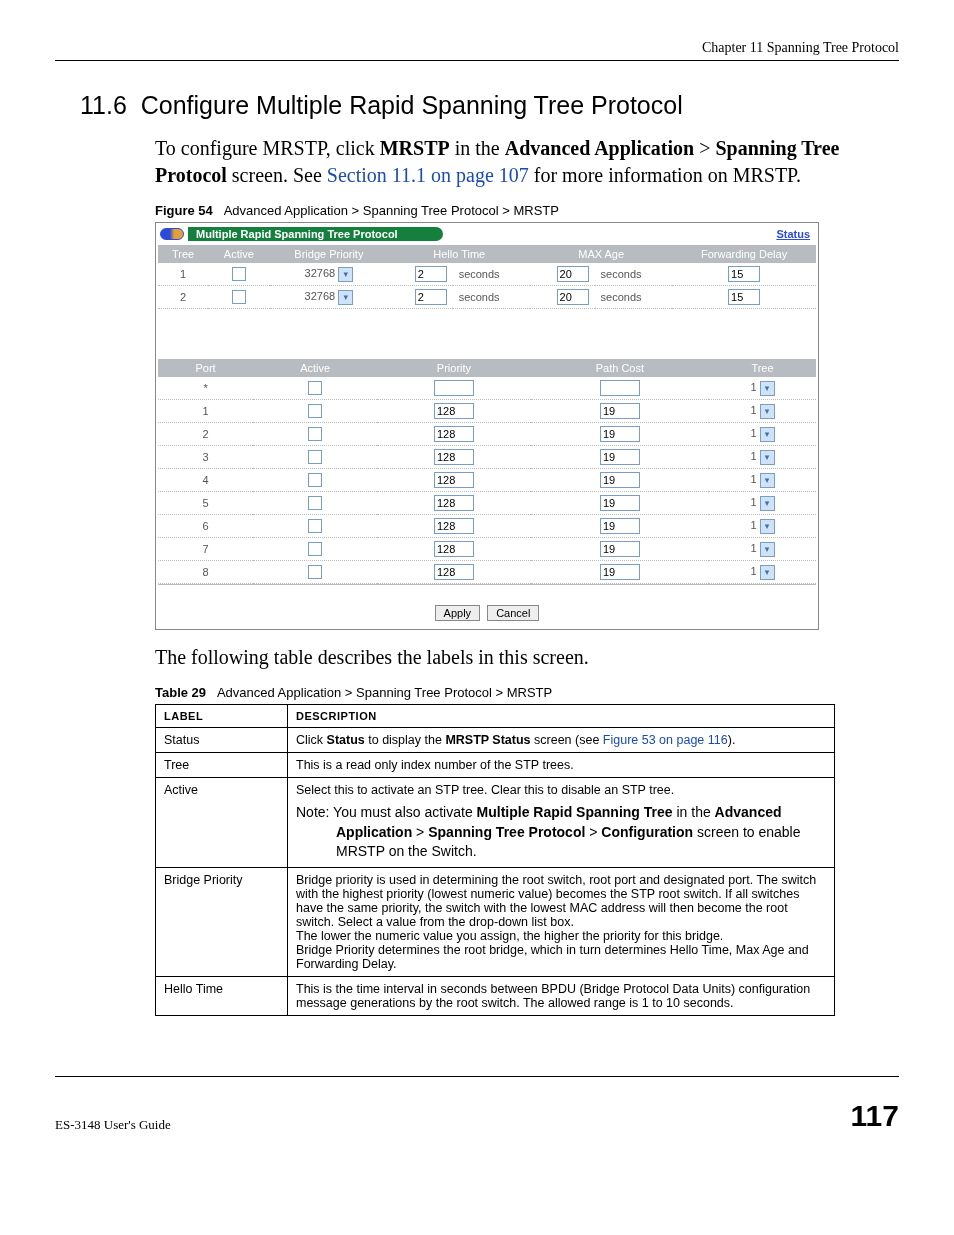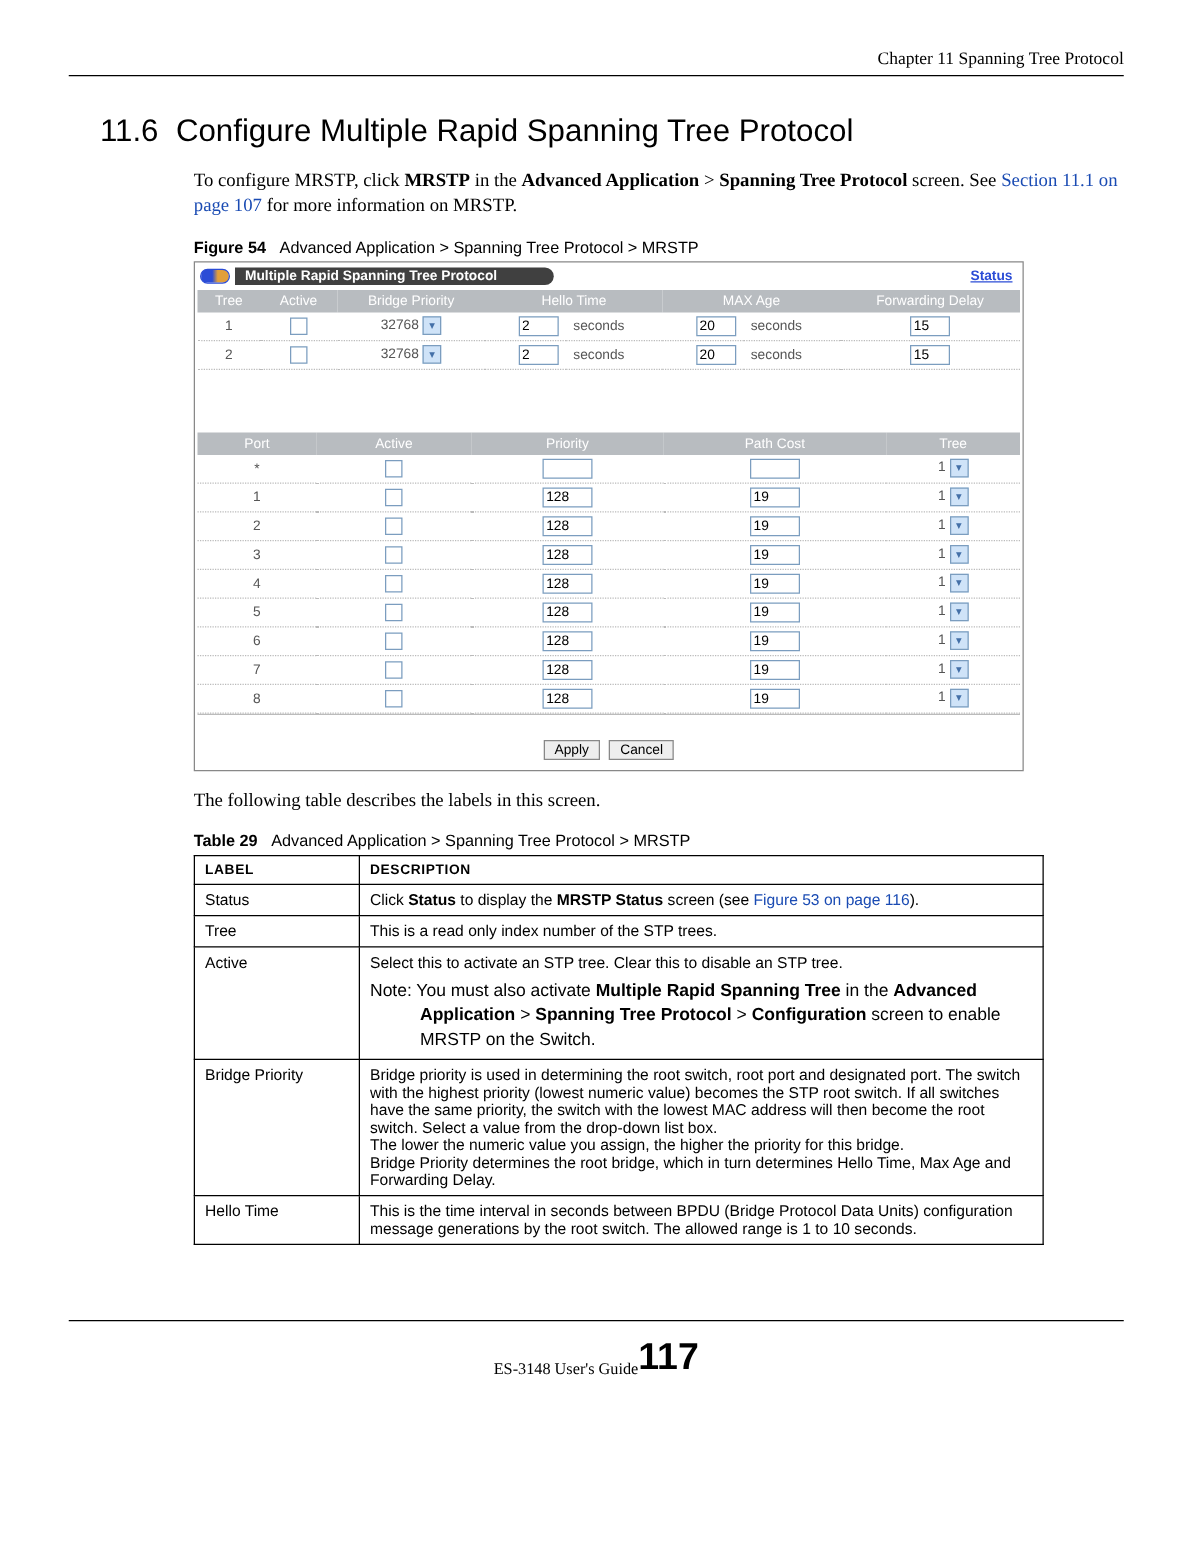--- a/index.html
+++ b/index.html
@@ -20,21 +20,21 @@
     font-size: 14px;
   }
   h2.section-heading {
     font-family: Arial, Helvetica, sans-serif;
     font-size: 25px;
     font-weight: normal;
     margin: 20px 0 15px 25px;
   }
   .bodytext {
     margin: 0 0 12px 100px;
-    font-size: 15px;
+    font-size: 20px;
     line-height: 1.35;
   }
   .bodytext a, .desc-table a { color: #1a4bb3; text-decoration: none; }
   .fig-caption, .table-caption {
     font-family: Arial, Helvetica, sans-serif;
     font-size: 13px;
     margin: 14px 0 4px 100px;
   }
   .fig-caption b, .table-caption b { font-weight: bold; }
 
@@ -60,21 +60,21 @@
   }
   .orb {
     width: 24px; height: 12px;
     border-radius: 6px;
     background: linear-gradient(90deg,#2b4cd6 40%,#e29f3a 60%);
     border:1px solid #2b4cd6;
     margin-right:4px;
     box-sizing:border-box;
   }
   .panel-title-text {
-    background: #404040;
+    background: #15803d;
     color: #fff;
     font-weight: bold;
     padding: 1px 45px 1px 8px;
     border-radius: 0 9px 9px 0;
     font-size: 11px;
   }
   .status-link { color: #2b4cd6; font-weight: bold; text-decoration: underline; }
 
   .tree-table, .port-table {
     width: 100%;
@@ -157,24 +157,24 @@
   .desc-table td.lbl { width: 115px; }
   .note-block {
     font-size: 14px;
     line-height: 1.4;
     margin-top: 6px;
     padding-left: 40px;
     text-indent: -40px;
   }
   .footer {
     display: flex;
-    justify-content: center;
+    justify-content: space-between;
     align-items: flex-end;
     border-top: 1px solid #000;
-    padding-top: 12px;
+    padding-top: 22px;
     margin-top: 60px;
   }
   .footer-left { font-size: 13px; }
   .footer-right { font-size: 30px; font-weight: bold; font-family: Arial, Helvetica, sans-serif; }
 </style>
 </head>
 <body>
 
 <div class="header-line">
   <span>Chapter 11 Spanning Tree Protocol</span>

